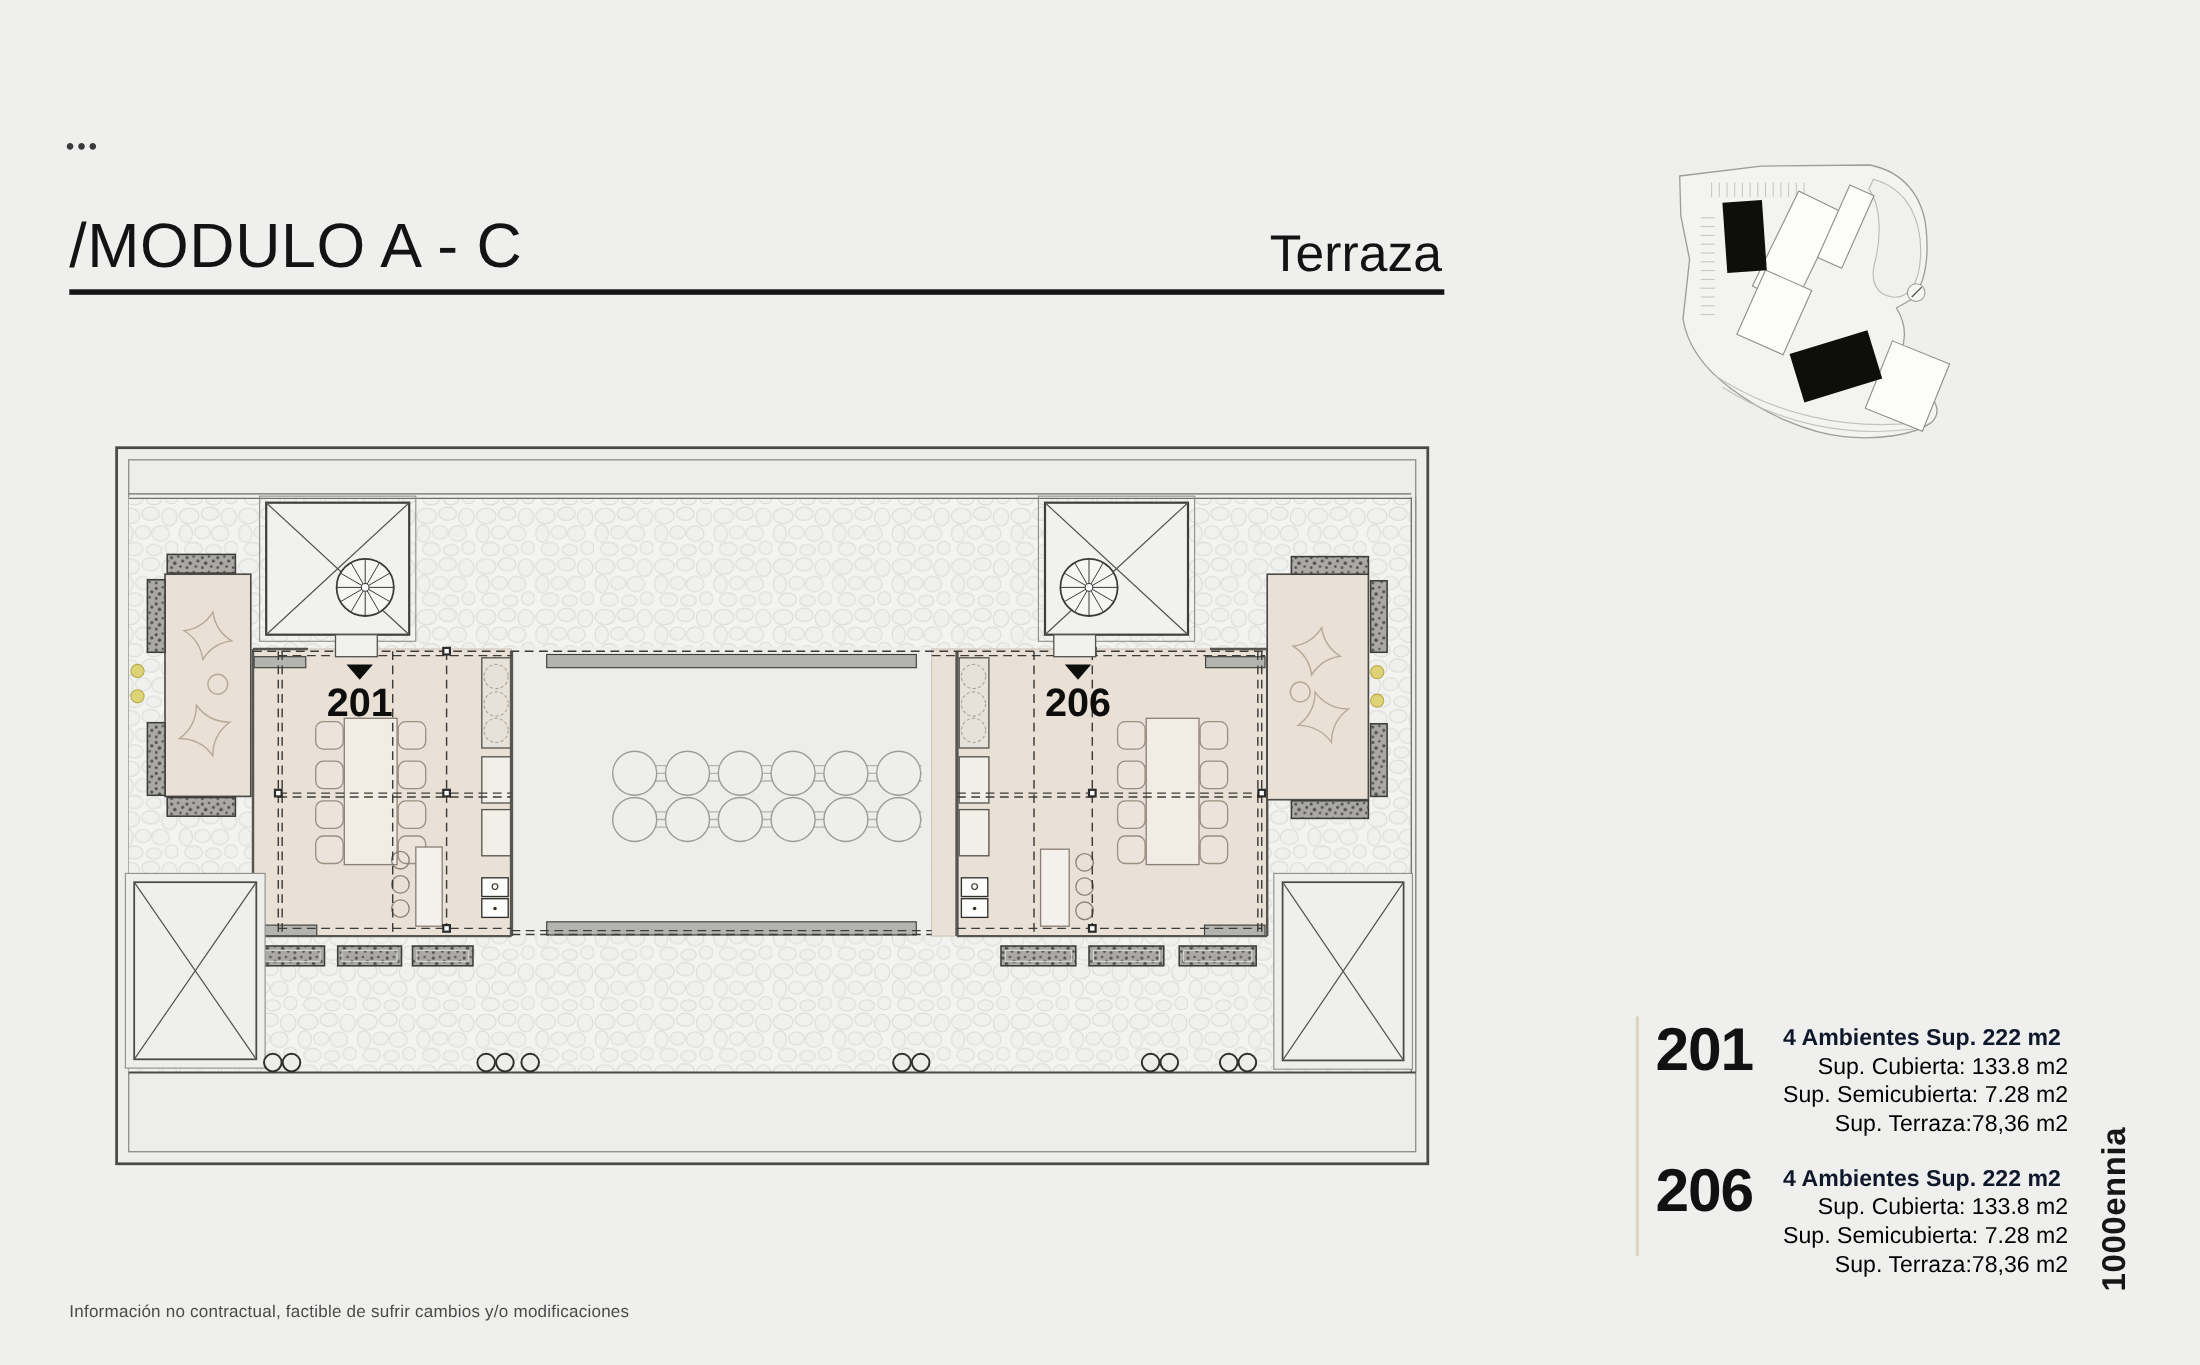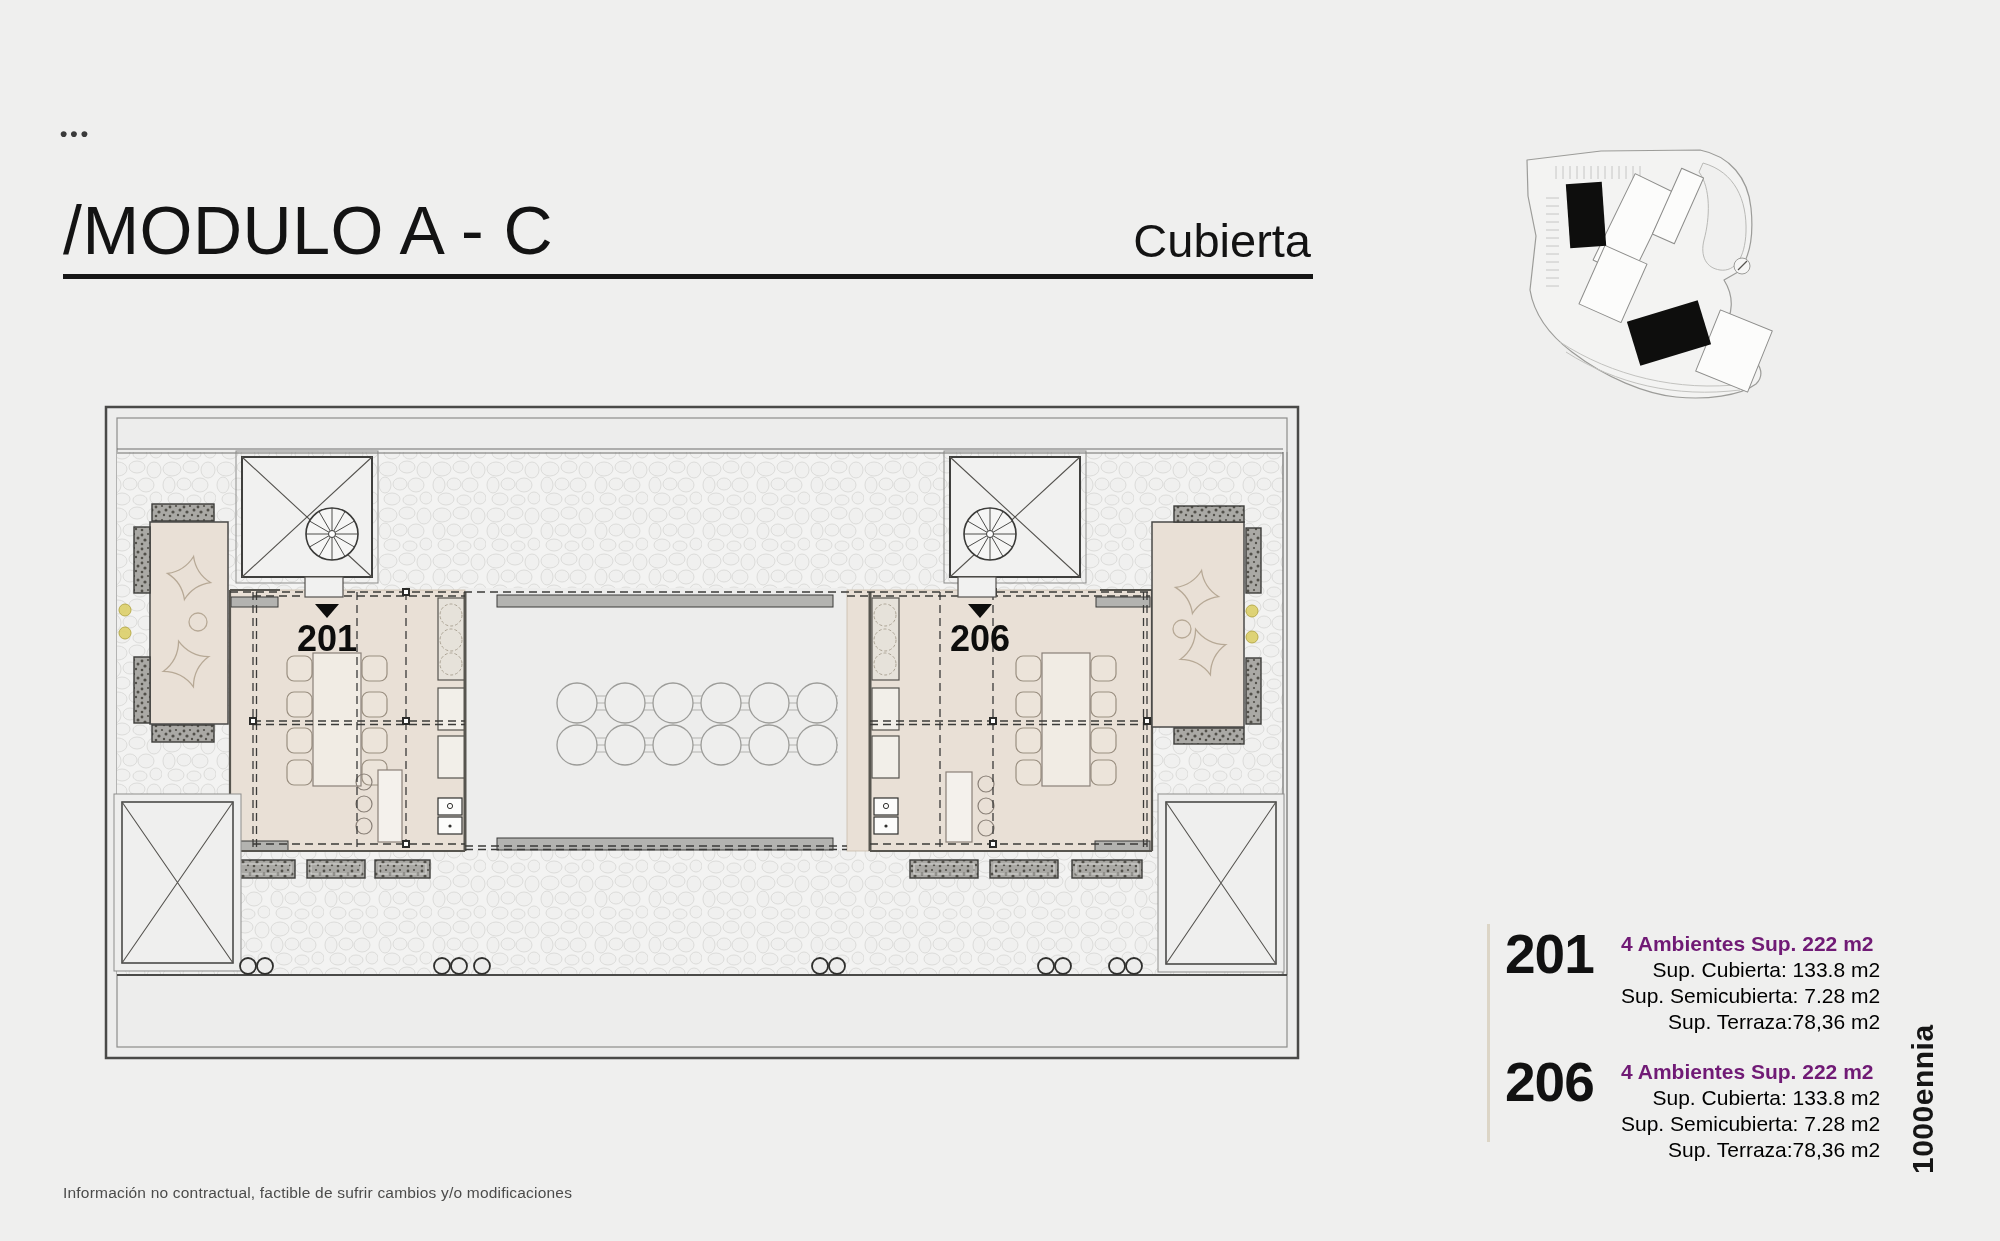--- a/index.html
+++ b/index.html
@@ -12,41 +12,41 @@
   .dots {
     position:absolute; left:60px; top:122px;
     font-size:21px; letter-spacing:3px; color:#3a3a3a; font-weight:700;
   }
   .title-row {
     position:absolute; left:63px; top:196px; width:1250px;
     display:flex; justify-content:space-between; align-items:flex-end;
     border-bottom:5px solid #161616; padding-bottom:10px;
   }
   .title-row h1 {
-    margin:0; font-size:68px; font-weight:500; line-height:1;
+    margin:0; font-size:57px; font-weight:500; line-height:1;
     color:#131313; letter-spacing:0.5px;
   }
   .subtitle { font-size:47px; font-weight:400; line-height:1; color:#131313; padding-right:2px; }
   .plan-svg { position:absolute; left:0; top:0; }
   .plan-label { font-family:"Liberation Sans",sans-serif; font-size:36px; font-weight:700; fill:#0d0d0c; }
   .info-divider {
     position:absolute; left:1487px; top:924px; width:3px; height:218px;
     background:#dcd5c6;
   }
   .unit-card {
     position:absolute; left:1505px; display:flex; align-items:flex-start; gap:24px;
   }
   .card-201 { top:928px; }
   .card-206 { top:1056px; }
   .unit-number {
     font-size:55px; font-weight:700; line-height:0.95; color:#111;
     min-width:92px; letter-spacing:-1px;
   }
   .unit-details { padding-top:3px; }
-  .unit-title { font-size:21px; font-weight:700; color:#701a75; line-height:26px; }
+  .unit-title { font-size:21px; font-weight:700; color:#0f172a; line-height:26px; }
   .unit-row { font-size:21px; font-weight:400; color:#000000; line-height:26px;text-align:right; }
   .footer {
     position:absolute; left:63px; top:1170px;
     font-size:15.5px; color:#4b4b4a; letter-spacing:0.2px;margin-top:14px;
   }
   .logo {
     position:absolute; left:1906px; top:998px; height:176px;
     writing-mode:vertical-rl; transform:rotate(180deg);
     font-size:30px; font-weight:700; color:#161616; letter-spacing:0.5px;
     white-space:nowrap;
@@ -54,21 +54,21 @@
 </style>
 </head>
 <body>
 
 <div class="page">
 
   <div class="dots">•••</div>
 
   <div class="title-row">
     <h1>/MODULO A - C</h1>
-    <div class="subtitle">Cubierta</div>
+    <div class="subtitle">Terraza</div>
   </div>
 
   <svg class="plan-svg" width="2000" height="1241" viewBox="0 0 2000 1241">
     <defs>
       <pattern id="pebble" width="54" height="46" patternUnits="userSpaceOnUse">
         <rect width="54" height="46" fill="#f3f3f2"></rect>
         <g fill="#f0f0ef" stroke="#dcdcda" stroke-width="1">
           <ellipse cx="10" cy="9" rx="9" ry="7"></ellipse>
           <ellipse cx="29" cy="7" rx="8" ry="6"></ellipse>
           <ellipse cx="46" cy="10" rx="7" ry="8"></ellipse>

